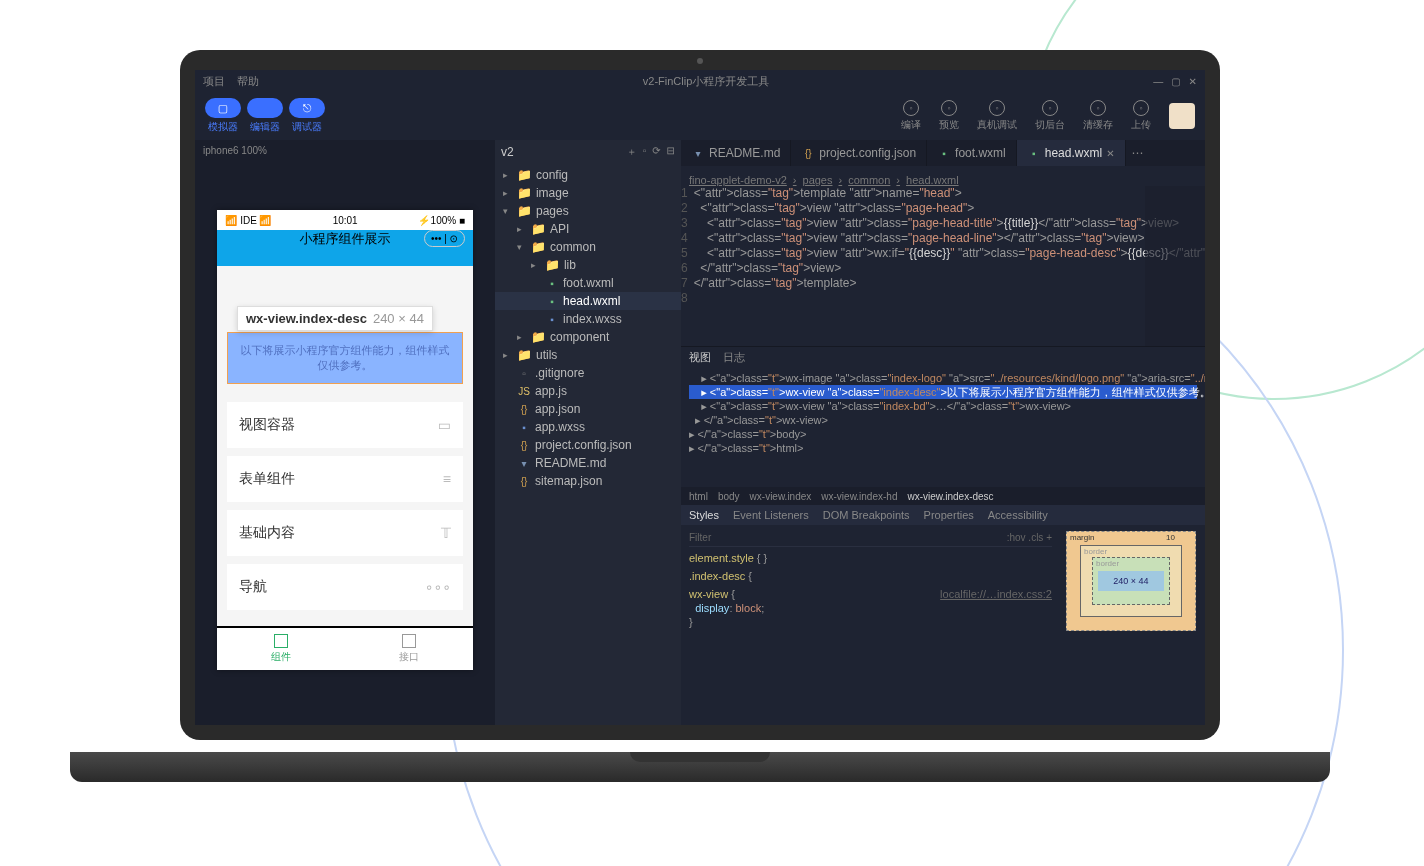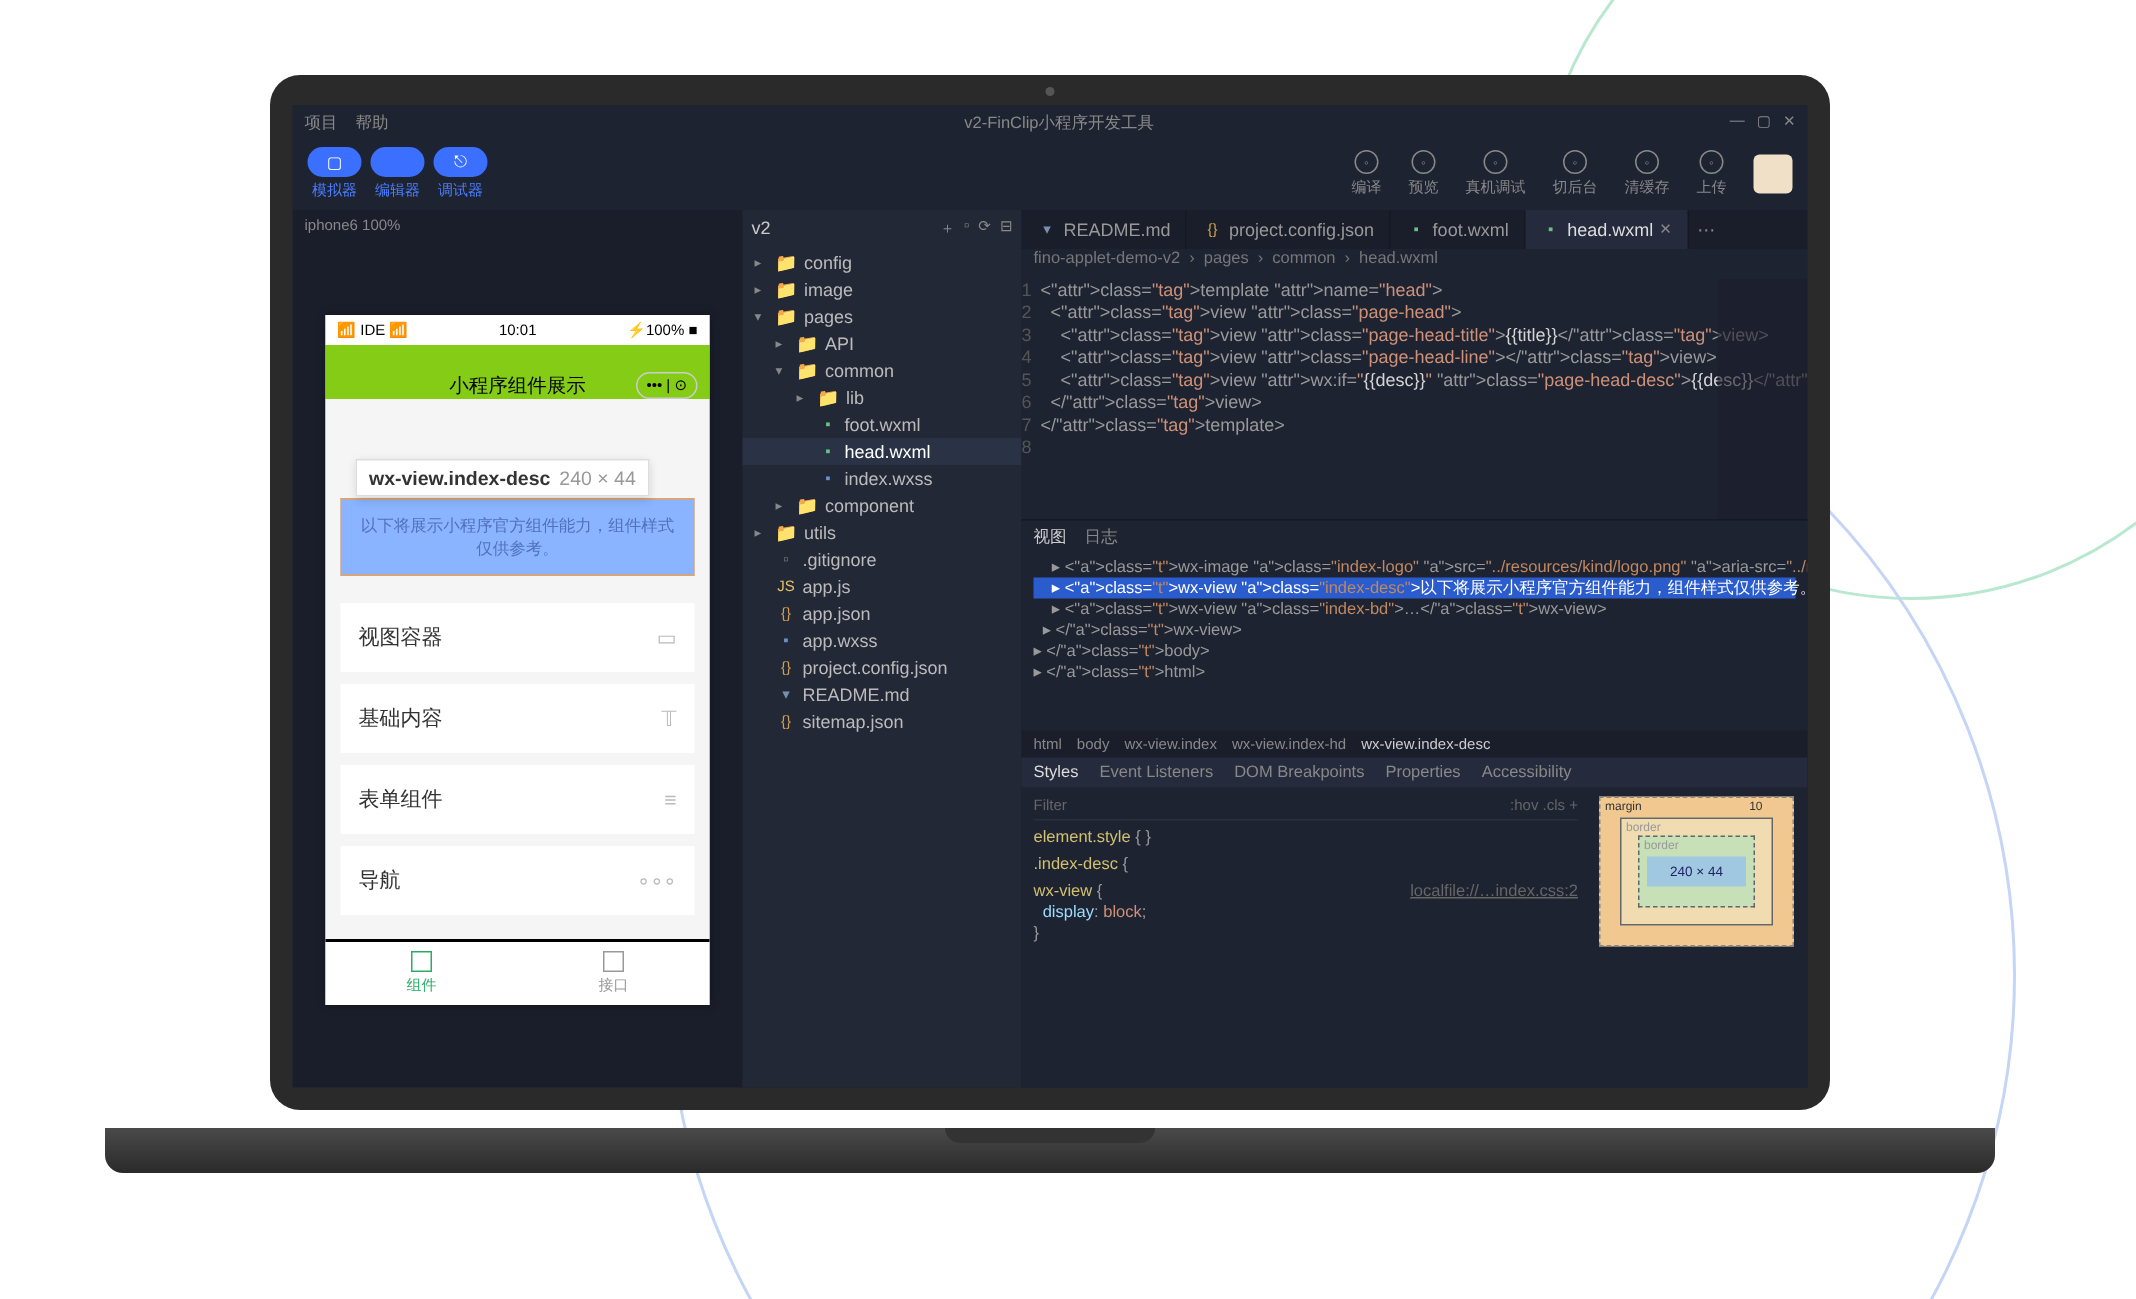--- a/index.html
+++ b/index.html
@@ -36,21 +36,21 @@
 .avatar { width: 26px; height: 26px; background: #f0e0c8; border-radius: 4px; }
 
 
 .main { flex: 1; display: flex; overflow: hidden; }
 
 
 .sim-panel { width: 300px; background: #1a1e2b; display: flex; flex-direction: column; }
 .sim-status { height: 20px; padding: 0 8px; font-size: 10px; color: #888; display: flex; align-items: center; }
 .phone { margin: 50px auto 0; width: 256px; height: 460px; background: #f5f5f5; display: flex; flex-direction: column; box-shadow: 0 0 6px rgba(0,0,0,.4); }
 .phone-status { height: 20px; display: flex; align-items: center; justify-content: space-between; padding: 0 8px; font-size: 10px; color: #000; background: #fff; }
-.phone-header { height: 36px; display: flex; align-items: flex-end; justify-content: center; background: #84cc16; position: relative; color: #000; font-size: 13px; }
+.phone-header { height: 36px; display: flex; align-items: flex-start; justify-content: center; background: #0ea5e9; position: relative; color: #000; font-size: 13px; }
 .phone-header .dots { position: absolute; right: 8px; display: flex; align-items: center; gap: 4px; border: 1px solid #ccc; border-radius: 12px; padding: 2px 6px; font-size: 10px; }
 .phone-body { flex: 1; background: #f5f5f5; padding: 10px; display: flex; flex-direction: column; gap: 10px; position: relative; }
 .inspect-tip { position: absolute; top: 40px; left: 20px; background: #fff; border: 1px solid #ddd; padding: 4px 8px; font-size: 13px; color: #333; z-index: 2; box-shadow: 0 2px 6px rgba(0,0,0,.15); }
 .inspect-tip .dim { color: #999; margin-left: 6px; }
 .highlighted-block { margin-top: 56px; padding: 10px; background: #8ab4ff; color: #5070c0; font-size: 11px; text-align: center; border: 1px solid #f0a050; }
 .card-row { background: #fff; padding: 14px 12px; display: flex; align-items: center; justify-content: space-between; color: #333; font-size: 14px; }
 .phone-tabbar { height: 44px; display: flex; background: #fff; border-top: 2px solid #000000; }
 .tab-item { flex: 1; display: flex; flex-direction: column; align-items: center; justify-content: center; font-size: 10px; color: #999; gap: 2px; }
 .tab-item.active { color: #2aae67; }
 .tab-item .ti { width: 14px; height: 14px; border: 1px solid currentColor; }
@@ -71,21 +71,21 @@
 .file-ico.wxss { color: #6a90d0; }
 .file-ico.md { color: #7890b0; }
 
 
 .editor-panel { flex: 1; display: flex; flex-direction: column; background: #1e2332; min-width: 0; }
 .tabs { height: 26px; display: flex; align-items: stretch; background: #1a1e2b; font-size: 12px; }
 .tab { padding: 0 10px; display: flex; align-items: center; gap: 4px; color: #999; border-right: 1px solid #151822; }
 .tab.active { background: #252b3d; color: #ddd; }
 .tab .x { font-size: 10px; color: #888; }
 .tab-more { padding: 0 6px; display: flex; align-items: center; color: #888; }
-.breadcrumb { height: 20px; display: flex; align-items: flex-start; gap: 6px; padding: 0 8px; font-size: 11px; color: #777; }
+.breadcrumb { height: 20px; display: flex; align-items: flex-end; gap: 6px; padding: 0 8px; font-size: 11px; color: #777; text-decoration: underline; }
 .code { flex: 0 0 160px; display: flex; font-family: Consolas, monospace; font-size: 12px; overflow: hidden; position: relative; }
 .gutter { width: 28px; text-align: right; color: #555; padding-right: 6px; }
 .gutter div { height: 15px; line-height: 15px; }
 .code-lines { flex: 1; }
 .code-lines div { height: 15px; line-height: 15px; white-space: pre; }
 .str { color: #ce9178; }
 .brace { color: #d4d4d4; }
 .txt { color: #888; }
 .minimap { position: absolute; right: 0; top: 0; width: 60px; height: 100%; background: #1a1e2b; opacity: .6; }
 
@@ -203,26 +203,26 @@
               <div class="inspect-tip">
                 <b>wx-view.index-desc</b><span class="dim">240 × 44</span>
               </div>
               <div class="highlighted-block">以下将展示小程序官方组件能力，组件样式仅供参考。</div>
               <div id="cards">
                   <div class="card-row" style="margin-top: 8px;">
                     <span>视图容器</span>
                     <span style="color:#bbb">▭</span>
                   </div>
                   <div class="card-row" style="margin-top: 8px;">
+                    <span>表单组件</span>
+                    <span style="color:#bbb">≡</span>
+                  </div>
+                  <div class="card-row" style="margin-top: 8px;">
                     <span>基础内容</span>
                     <span style="color:#bbb">𝕋</span>
-                  </div>
-                  <div class="card-row" style="margin-top: 8px;">
-                    <span>表单组件</span>
-                    <span style="color:#bbb">≡</span>
                   </div>
                   <div class="card-row" style="margin-top: 8px;">
                     <span>导航</span>
                     <span style="color:#bbb">∘∘∘</span>
                   </div>
                 </div>
             </div>
             <div class="phone-tabbar" id="phone-tabbar">
                 <div class="tab-item active">
                   <div class="ti"></div>

